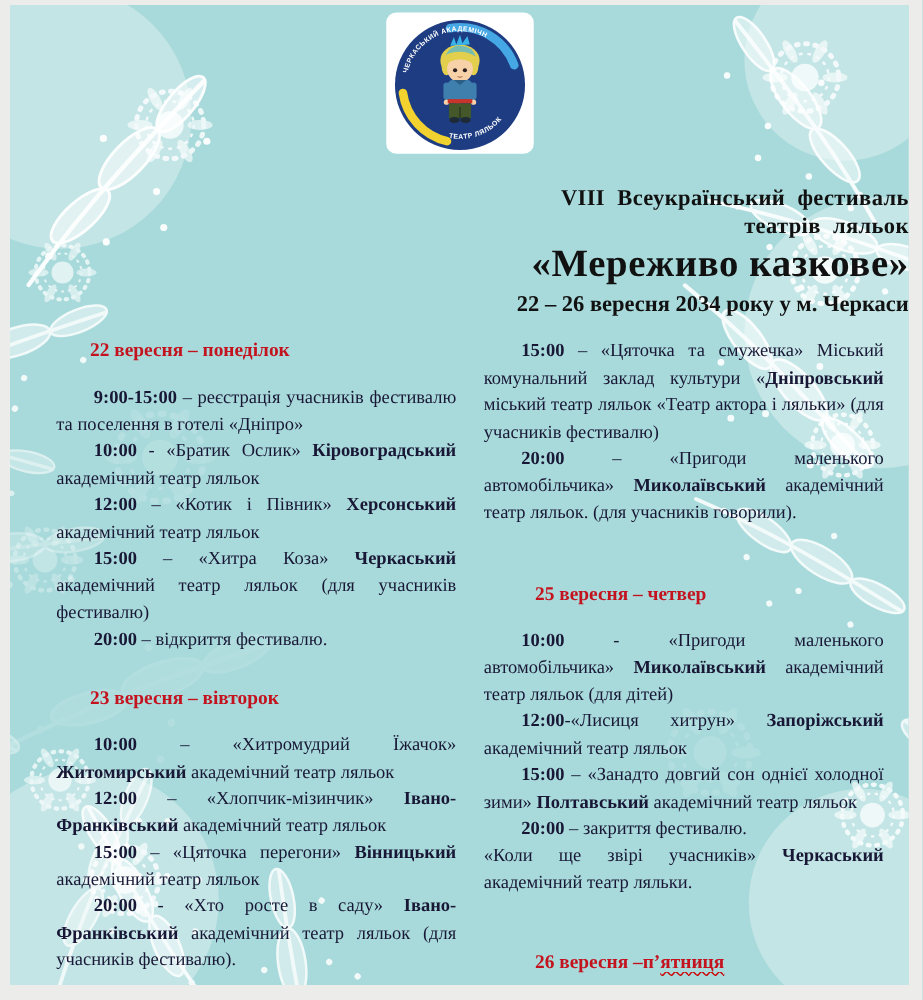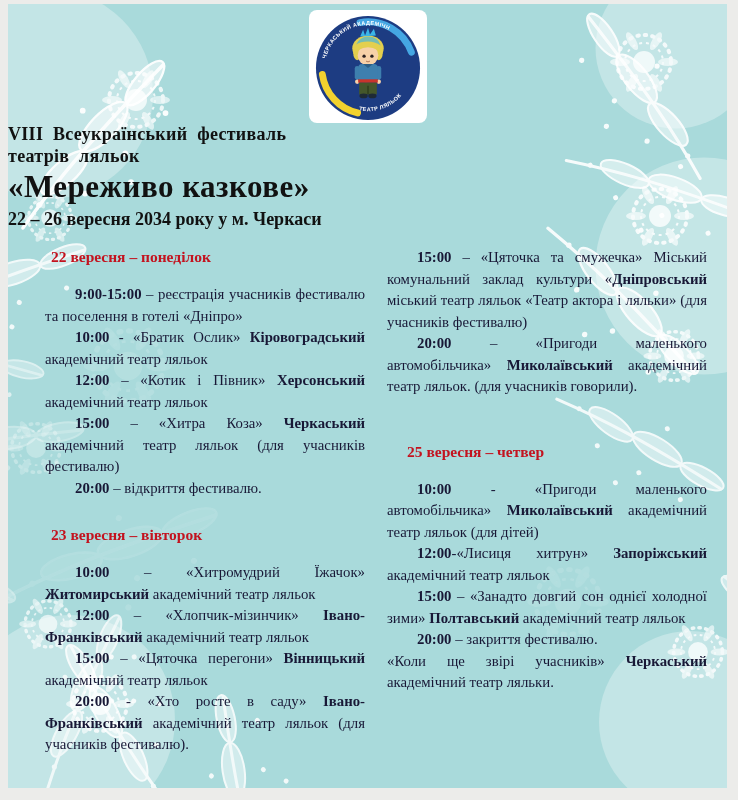--- a/index.html
+++ b/index.html
@@ -23,32 +23,32 @@
   .dotring{fill:none;stroke:#fff;stroke-width:4;stroke-dasharray:1.5 6;stroke-linecap:round;}
   .pt{fill:rgba(255,255,255,.75);}
   .dots circle{fill:#fff;}
 
   .content{position:relative;z-index:2;}
 
   .logo-card{
     width:118px;height:113px;margin:6px auto 0;background:#fff;border-radius:8px;
     display:flex;align-items:center;justify-content:center;
   }
-  .title-block{text-align:left;color:#111;}
+  .title-block{text-align:right;margin-top:24px;color:#111;}
   .t1,.t2{font-weight:bold;font-size:18px;line-height:22px;word-spacing:5px;letter-spacing:.3px;}
   .fest{font-weight:bold;font-size:31px;line-height:36px;margin-top:2px;letter-spacing:.5px;}
   .date{font-weight:bold;font-size:18px;line-height:24px;margin-top:2px;}
 
   .schedule{
     display:flex;margin:16px 20px 0 37px;gap:22px;color:var(--ink);
   }
   .col{flex:1;min-width:0;}
   .day-header{
     color:var(--red);font-weight:bold;font-size:15.5px;line-height:20px;
-    padding-left:6px;margin-bottom:17px;
+    padding-left:6px;margin-bottom:17px;margin-left:21px;
   }
   .col-1 .day-header{padding-left:20px;}
   .col-0 .day-section:nth-child(2){margin-top:26px;}
   .col-0 .day-section:nth-child(3){margin-top:44px;}
   .col-0 .day-section:nth-child(3) .day-header{padding-left:18px;}
   .col-1 .day-section:nth-child(2){margin-top:44px;}
   .col-1 .day-section:nth-child(3){margin-top:42px;}
   .event{
     margin:0;font-size:14.8px;line-height:21.5px;
     text-indent:30px;text-align:justify;
@@ -210,16 +210,19 @@
             <p class="event"><span class="b">20:00</span><span> – «Пригоди маленького автомобільчика» </span><span class="b">Миколаївський</span><span> академічний театр ляльок. (для учасників говорили).</span></p>
           </div>
           <div class="day-section">
             <div class="day-header"><span>25 вересня – четвер</span></div>
             <p class="event"><span class="b">10:00</span><span> - «Пригоди маленького автомобільчика» </span><span class="b">Миколаївський</span><span> академічний театр ляльок (для дітей)</span></p>
             <p class="event"><span class="b">12:00</span><span>-«Лисиця хитрун» </span><span class="b">Запоріжський</span><span> академічний театр ляльок</span></p>
             <p class="event"><span class="b">15:00</span><span> – «Занадто довгий сон однієї холодної зими» </span><span class="b">Полтавський</span><span> академічний театр ляльок</span></p>
             <p class="event"><span class="b">20:00</span><span> –  закриття фестивалю.</span></p>
             <p class="event no-indent"><span>«Коли ще звірі учасників» </span><span class="b">Черкаський</span><span> академічний театр ляльки.</span></p>
           </div>
+          <div class="day-section">
+            <div class="day-header"><span>26 вересня –п’</span><span class="wavy">ятниця</span></div>
+          </div>
         </div>
     </div>
   </div>
 </div>
 
 </body></html>

